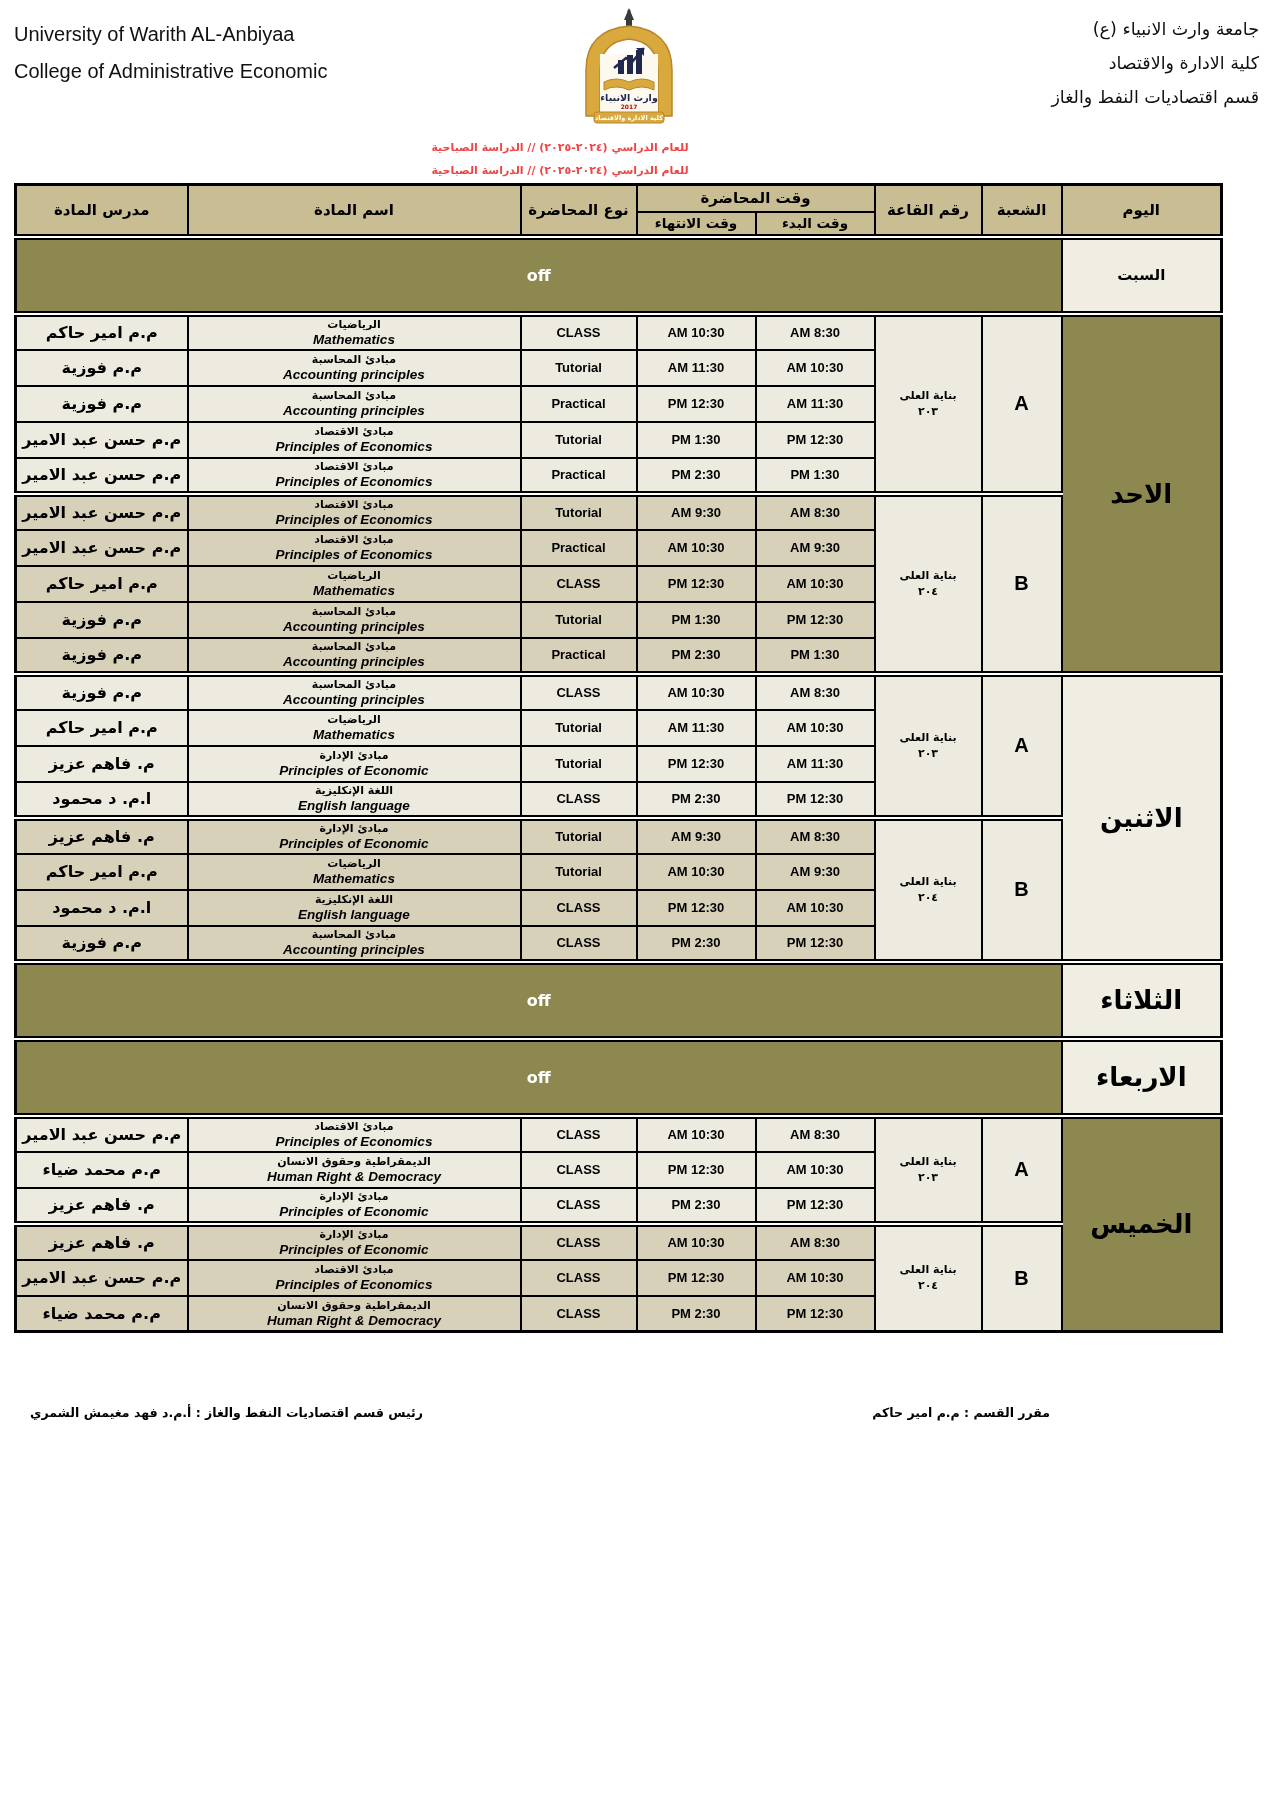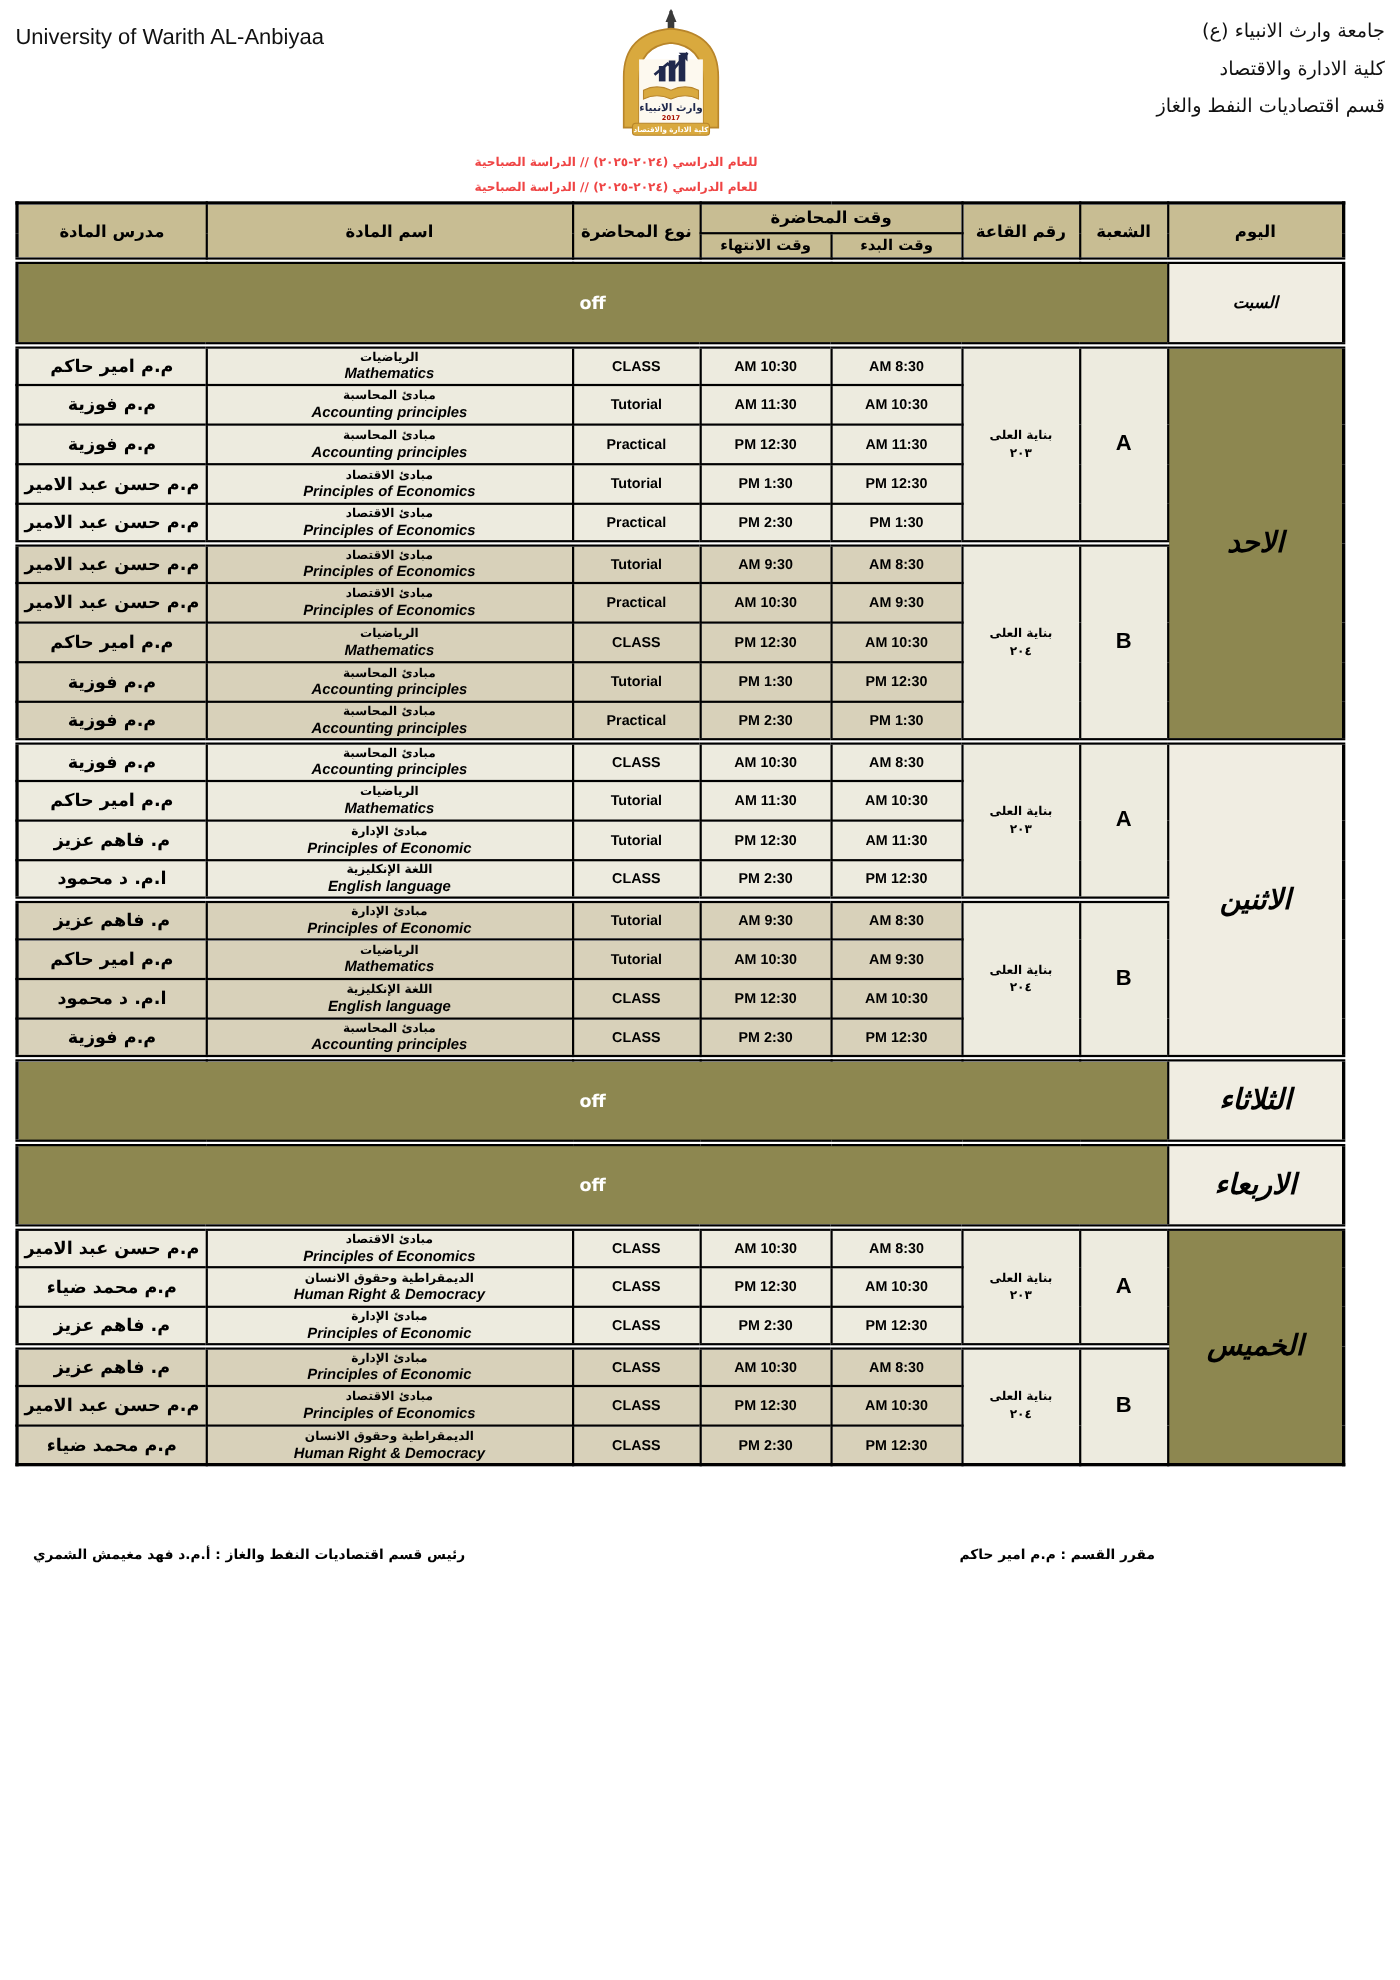--- a/index.html
+++ b/index.html
@@ -12,21 +12,21 @@
   .letterhead { position:absolute; top:0; left:0; width:100%; height:135px; }
   .en-block {
     position:absolute; left:14px; top:16px; direction:ltr;
     font-family:"Liberation Sans", sans-serif;
     font-size:20px; line-height:37px; color:#111;
   }
   .ar-block {
     position:absolute; right:14px; top:12px; direction:rtl; text-align:right;
     font-size:17.5px; line-height:34px; color:#111;
   }
-  .logo { position:absolute; left:555px; top:8px; width:110px; height:118px; }
+  .logo { position:absolute; left:574px; top:8px; width:110px; height:118px; }
   
   .titles { position:absolute; top:136px; left:14px; width:1092px; text-align:center; direction:rtl; }
   .title-line { font-size:11px; font-weight:bold; color:#ef4444; line-height:23px; }
   
   table.schedule {
     position:absolute; top:183px; left:14px; width:1208px;
     border-collapse:collapse; direction:rtl; table-layout:fixed;
     border:3px solid #000;
   }
   .schedule th, .schedule td {
@@ -34,21 +34,21 @@
     padding:1px 2px; overflow:hidden;
   }
   .schedule thead th { background:#c8bd93; font-size:15px; font-weight:bold; }
   .schedule thead tr.h1 th { height:27px; }
   .schedule thead tr.h2 th { height:25px; font-size:13.5px; }
   tr.data-row td { height:36px; }
   tr.off-row td { height:77px; }
   .row-light td { background:#edebdf; }
   .row-tan td { background:#d8d1ba; }
   td.off-cell { background:#8d8750; font-weight:bold; font-size:16px; color:#ffffff; }
-  td.day-cell { font-weight:bold; font-size:26px;font-style:italic; }
+  td.day-cell { font-weight:bold; font-size:26px; }
   td.day-cell.day-small { font-size:15px; }
   td.day-olive { background:#8d8750 !important; }
   td.day-light { background:#f0ede2 !important; }
   td.section-cell { font-size:20px; font-weight:bold; background:#edebdf !important; font-family:"Liberation Sans", sans-serif; }
   td.room-cell { background:#edebdf !important; font-weight:bold; font-size:11px; line-height:16px; }
   td.teacher-cell { font-weight:bold; font-size:16px;margin-top:12px; }
   td.type-cell, td.time-cell { font-weight:bold; font-size:13px; font-family:"Liberation Sans", sans-serif; }
   td.subject-cell { padding:0 2px; }
   .subj-ar { font-weight:bold; font-size:11px; line-height:15px; }
   .subj-en { font-weight:bold; font-size:13.5px; line-height:16px; font-family:"Liberation Sans", sans-serif; direction:ltr;font-style:italic; }
@@ -59,20 +59,21 @@
   .foot-left  { position:absolute; left:30px;  top:0; white-space:nowrap; }
 </style>
 </head>
 <body>
 
 <div class="page">
 
   <div class="letterhead">
     <div class="en-block">
       <div>University of Warith AL-Anbiyaa</div>
+      <div>College of Administrative Economic</div>
     </div>
 
     <div class="logo">
       <svg width="110" height="118" viewBox="0 0 110 118" xmlns="http://www.w3.org/2000/svg">
 
         <rect x="52" y="10" width="6" height="14" fill="#3a3a3a"></rect>
         <polygon points="55,0 50,12 60,12" fill="#3a3a3a"></polygon>
         <circle cx="55" cy="3" r="1.6" fill="#3a3a3a"></circle>
 
         <path d="M12 108 L12 62 Q12 22 55 18 Q98 22 98 62 L98 108 L84 108 L84 64 Q84 34 55 31 Q26 34 26 64 L26 108 Z" fill="#d9a93e" stroke="#b8852a" stroke-width="1.5"></path>

